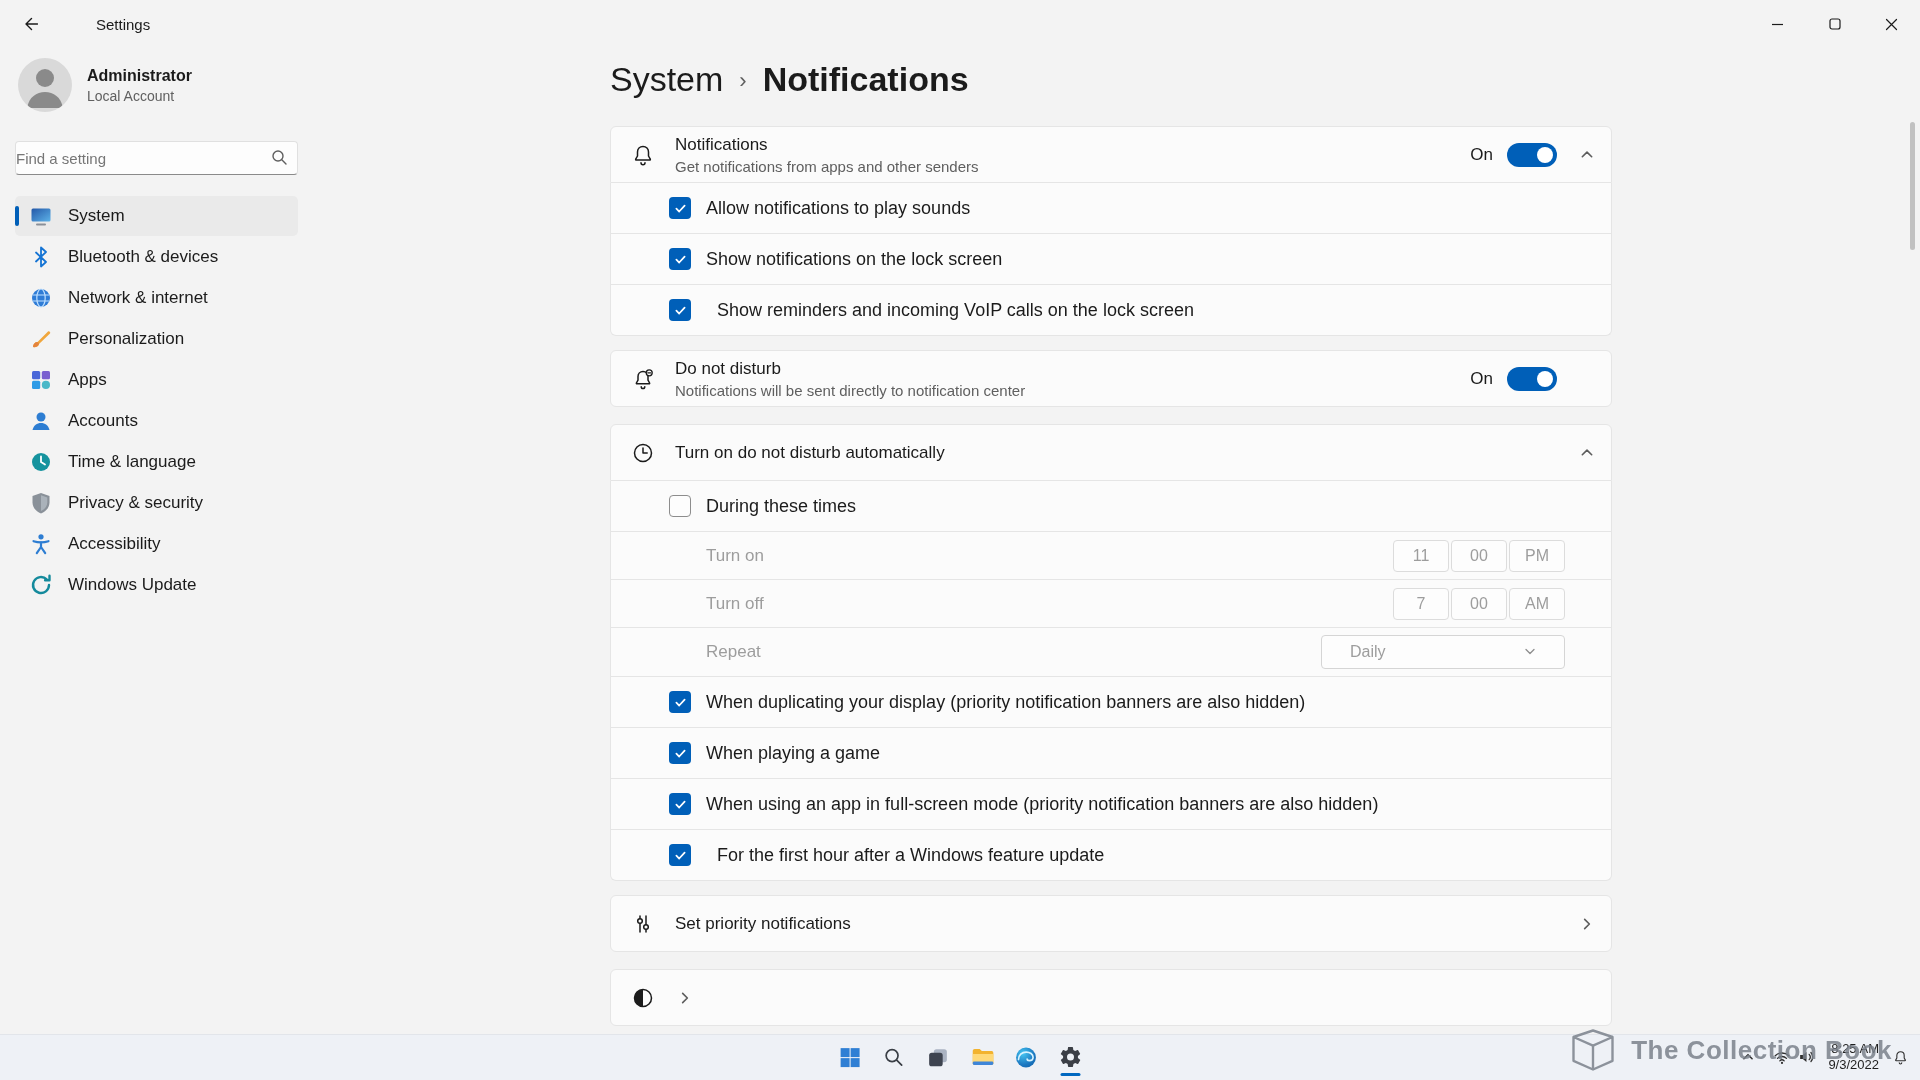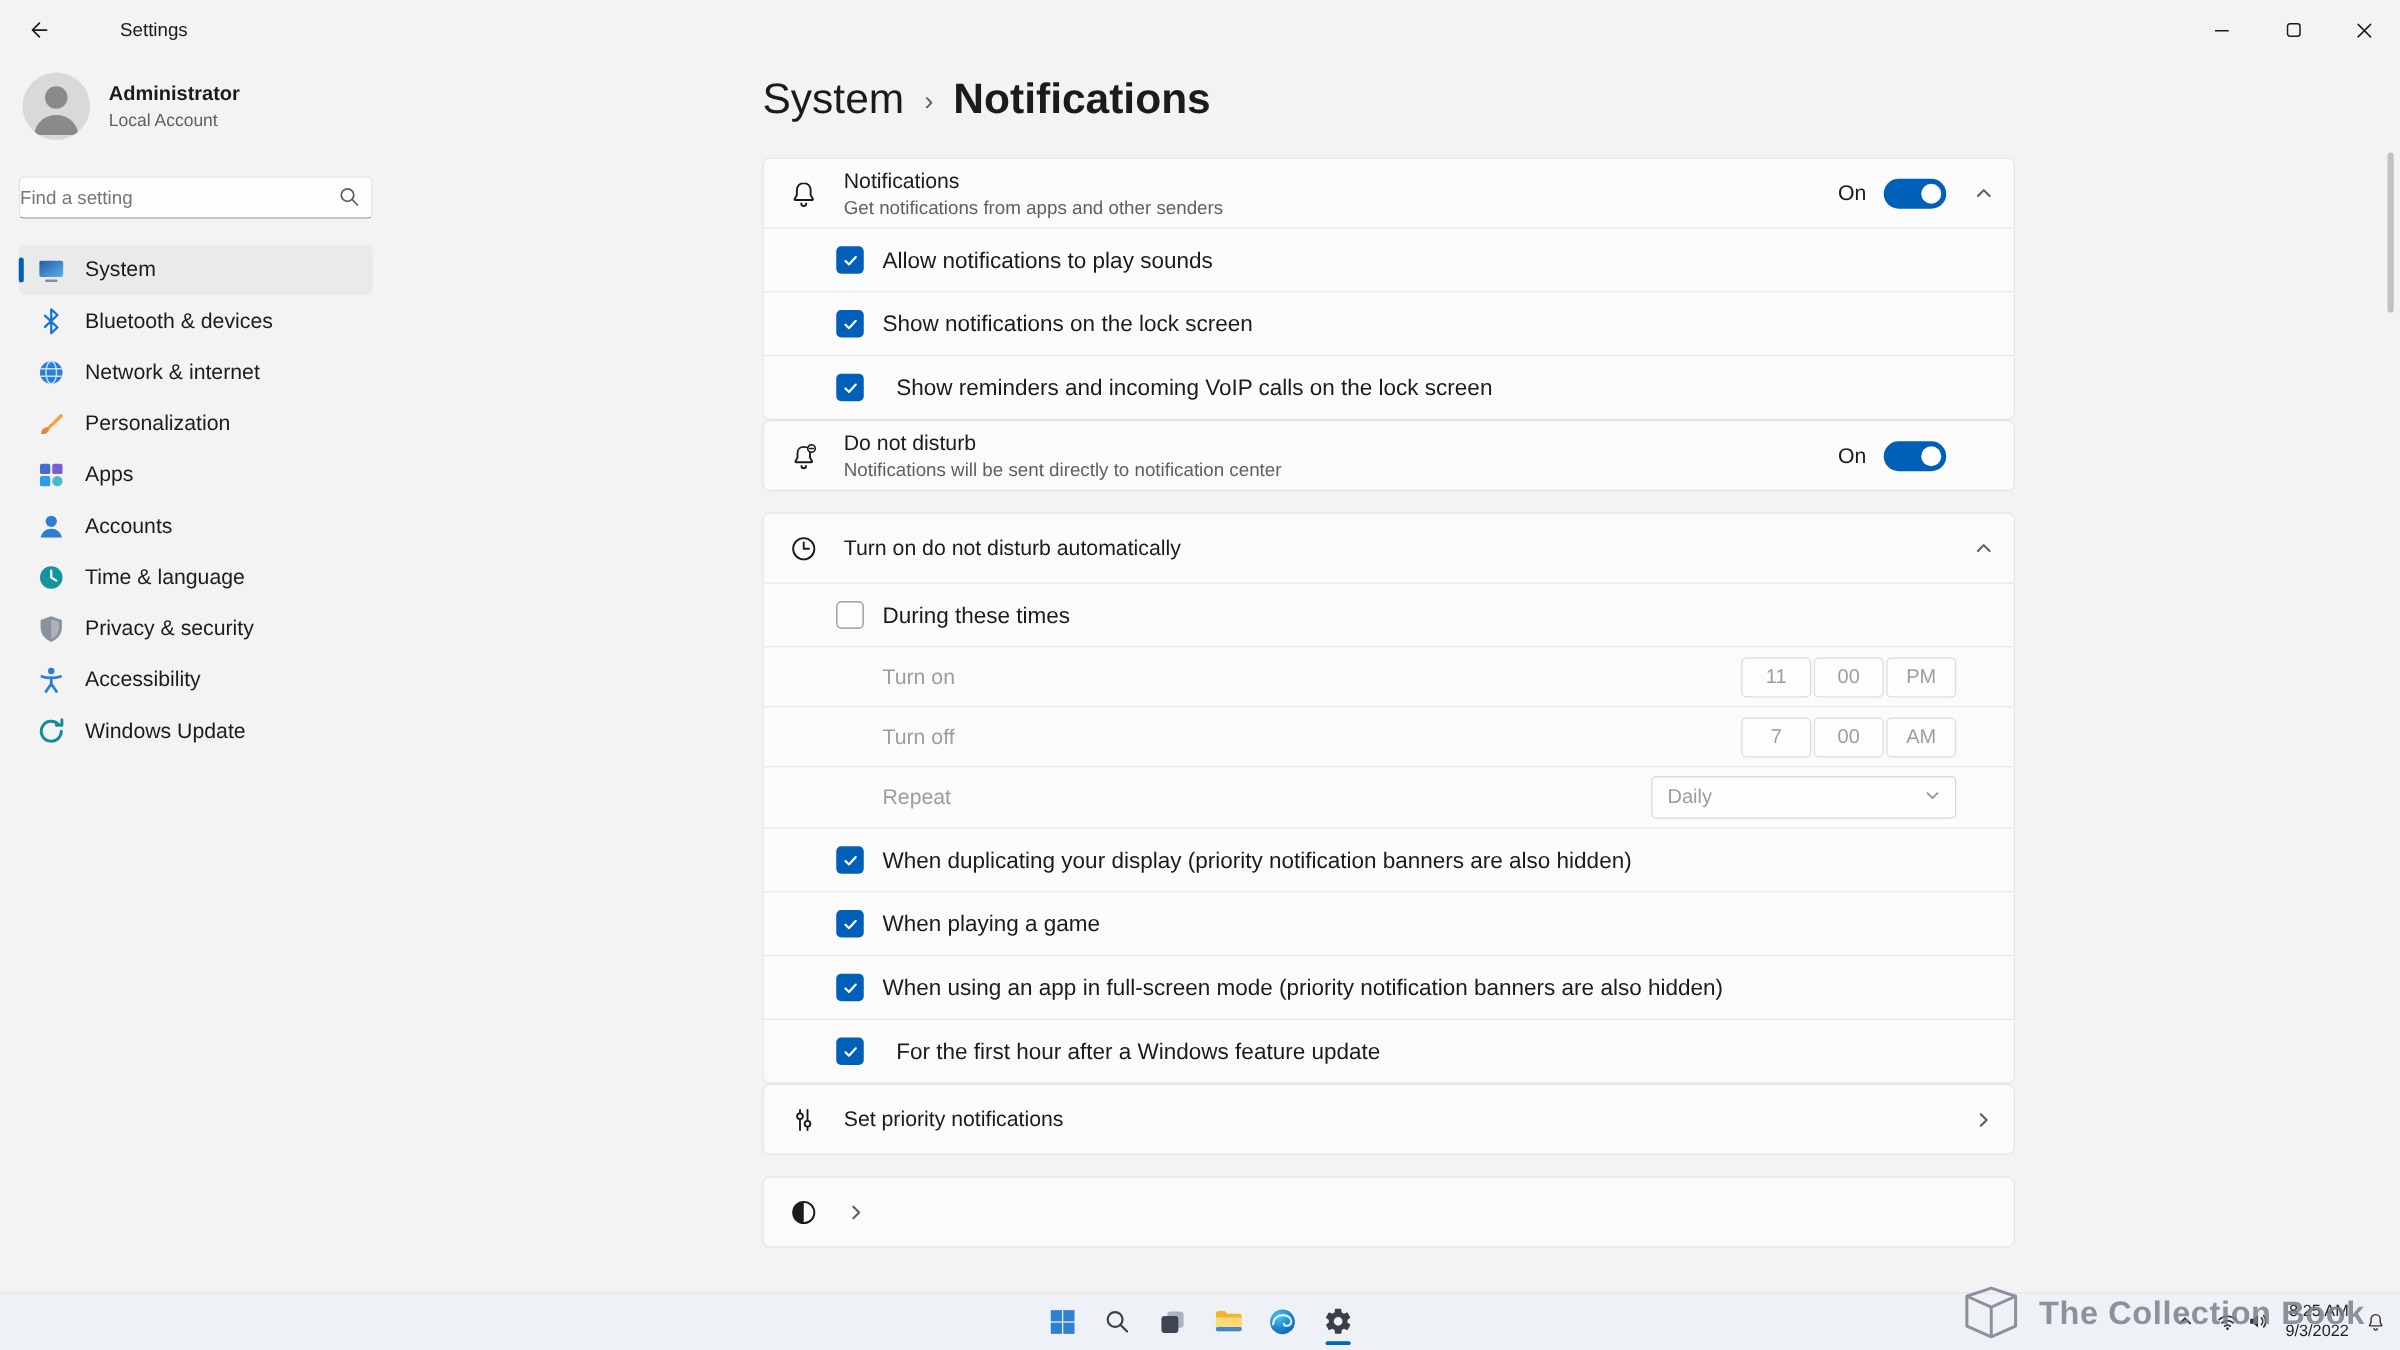--- a/index.html
+++ b/index.html
@@ -74,22 +74,22 @@
   .chev-spacer { width:38px; }
 
   .checkbox { width:22px; height:22px; border-radius:4px; flex:0 0 22px; display:flex; align-items:center; justify-content:center; cursor:pointer; }
   .checkbox.checked { background:#005fb8; }
   .checkbox.unchecked { background:#fdfdfd; border:1px solid #8d8d8d; }
   .cb-label { font-size:18px; margin-left:15px; }
 
   .sub-label { font-size:17px; color:#9d9d9d; margin-left:37px; flex:1; }
   .time-fields { display:flex; gap:2px; }
   .time-box { width:56px; height:32px; border:1px solid #dcdcdc; border-radius:4px; background:#fdfdfd; color:#9d9d9d; font-size:16px; display:flex; align-items:center; justify-content:center; }
-  .dropdown { width:244px; height:34px; border:1px solid #d5d5d5; border-radius:4px; background:#fdfdfd; display:flex; align-items:center; padding:0 12px; color:#9d9d9d; font-size:16px; }
-  .dropdown .dd-val { flex:1; } .mt14 { } .mt17 { margin-top:17px; }
+  .dropdown { width:244px; height:34px; border:1px solid #d5d5d5; border-radius:4px; background:#fdfdfd; display:flex; align-items:center; padding:0 28px; color:#9d9d9d; font-size:16px; }
+  .dropdown .dd-val { flex:1; } .mt14 { margin-top:14px; } .mt17 { margin-top:17px; }
 
   
   .scroll-thumb { position:absolute; right:5px; top:122px; width:5px; height:128px; background:#c1c1c1; border-radius:3px; }
 
   
   .taskbar { position:absolute; left:0; right:0; bottom:0; height:46px; background:#eef1f6; border-top:1px solid #e2e5ea; }
   .tb-center { position:absolute; left:50%; transform:translateX(-50%); bottom:0; height:46px; display:flex; align-items:center; gap:3px; }
   .tb-btn { width:41px; height:40px; border-radius:5px; display:flex; align-items:center; justify-content:center; position:relative; cursor:pointer; }
   .tb-btn .active-bar { position:absolute; bottom:1px; left:50%; transform:translateX(-50%); width:20px; height:3px; border-radius:2px; background:#0067c0; }
   .tray { position:absolute; right:6px; bottom:0; height:46px; display:flex; align-items:center; gap:8px; }

